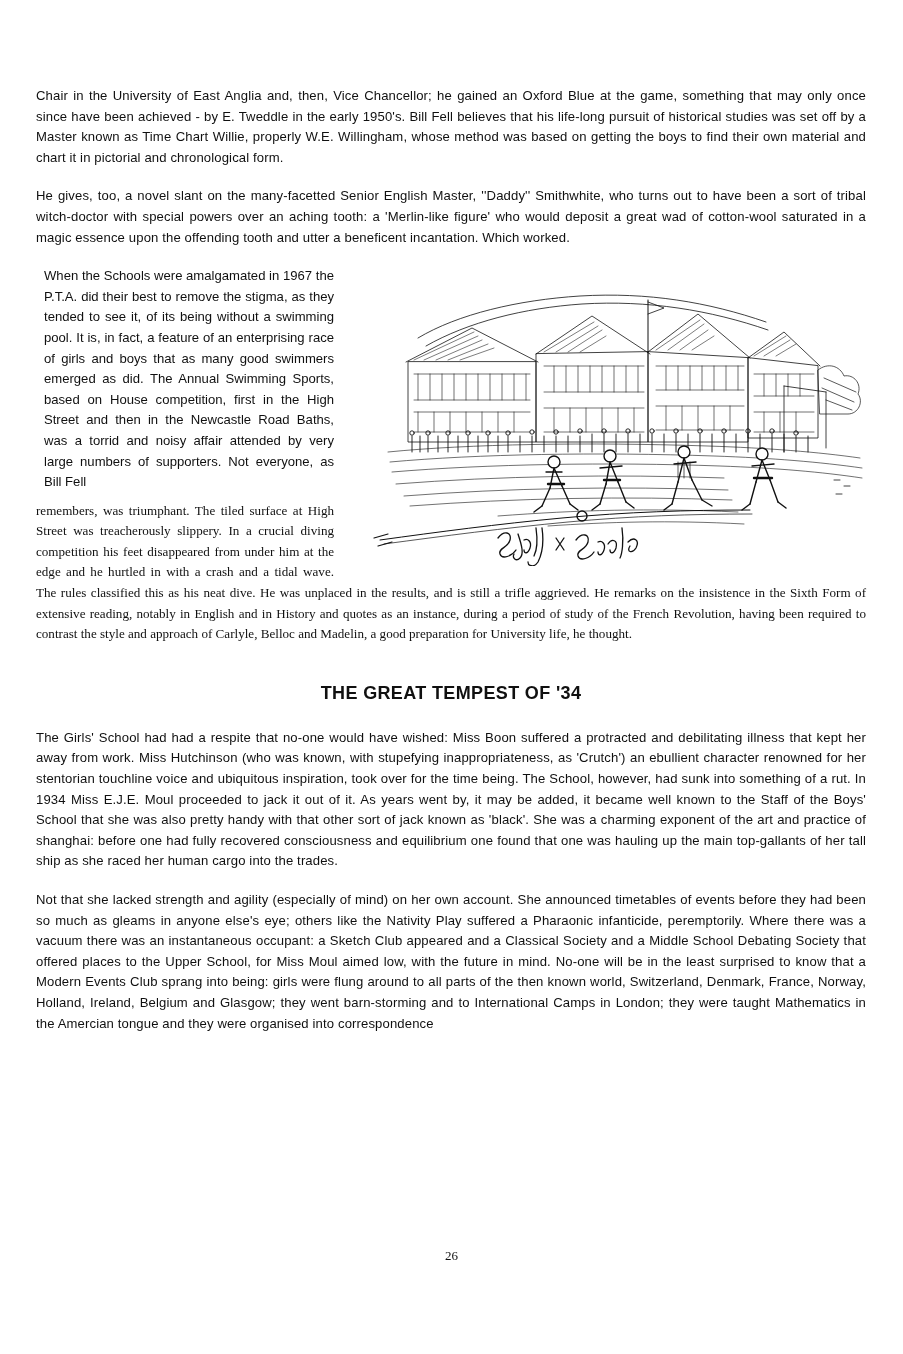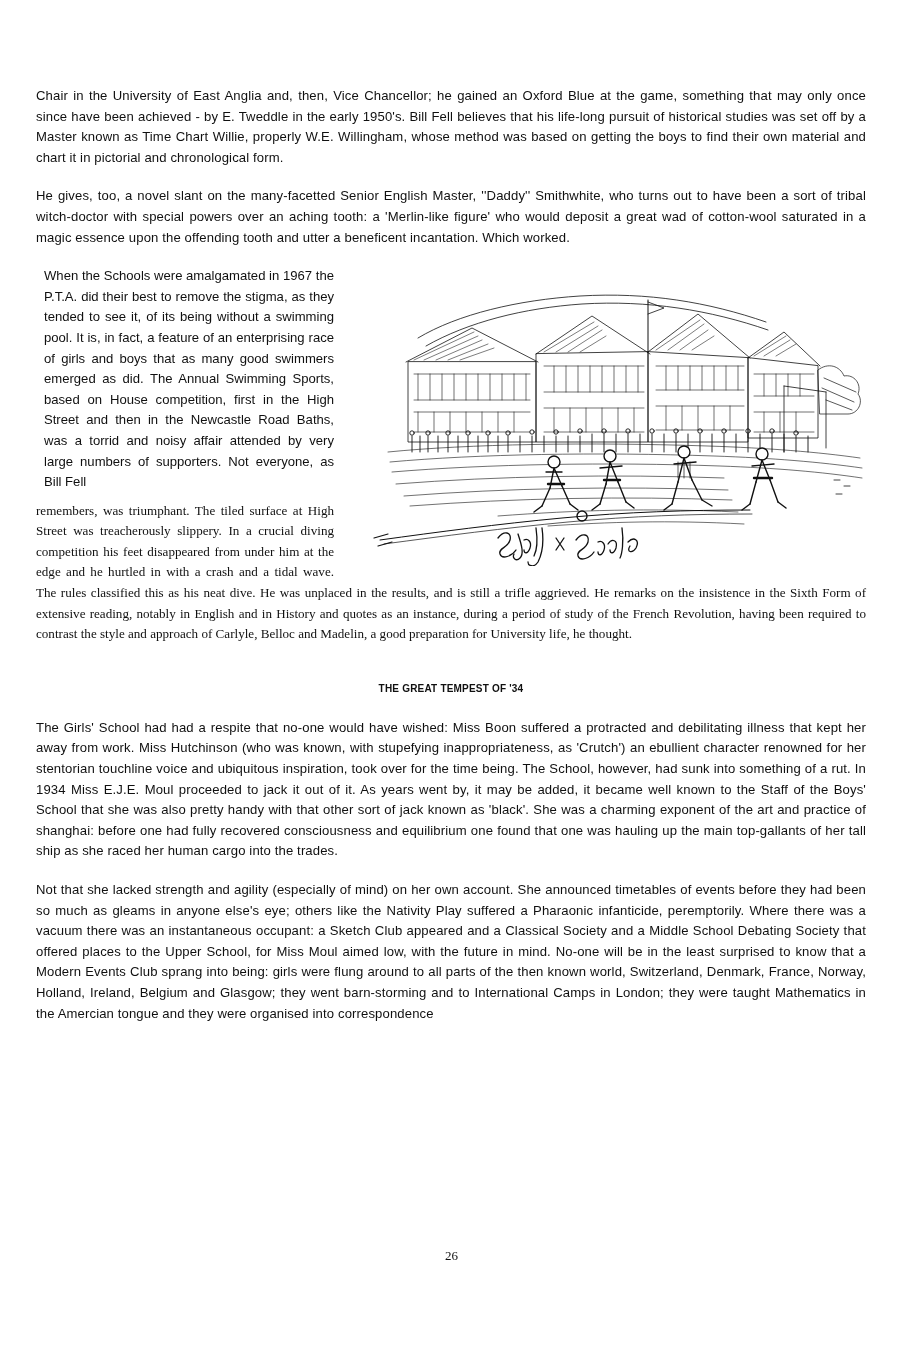--- a/index.html
+++ b/index.html
@@ -58,21 +58,21 @@
   .after-wrap {
     margin: 0 0 18px 0;
     font-size: 13.1px;
     line-height: 20.6px;
     text-align: justify;
     font-family: Liberation Serif, serif;
   }
 
   h2.section-title {
     text-align: center;
-    font-size: 10px;
+    font-size: 18px;
     font-weight: bold;
     margin: 38px 0 24px 0;
     letter-spacing: 0.02em;
   }
 
   .page-number {
     position: absolute;
     left: 0;
     right: 0;
     top: 1248px;

